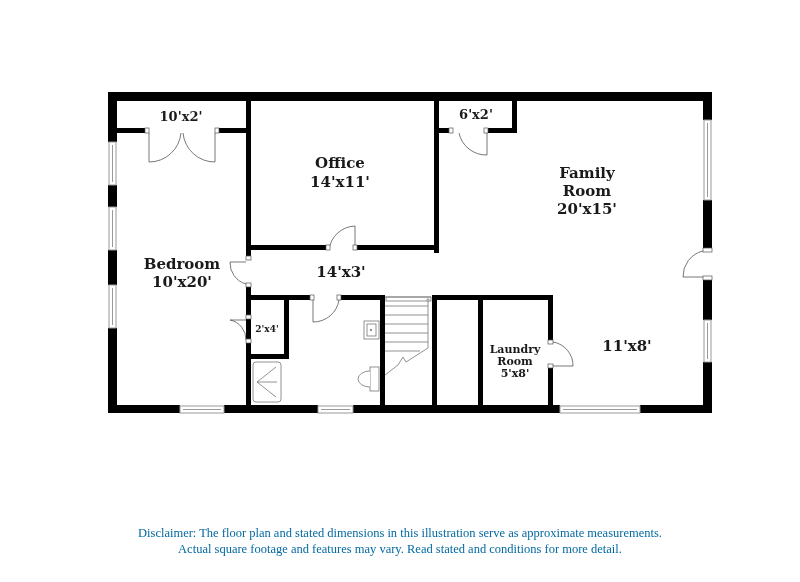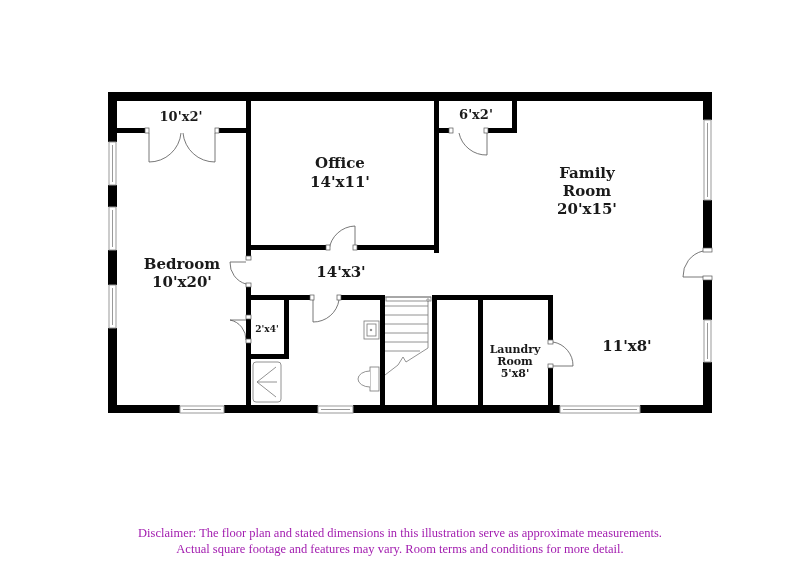--- a/index.html
+++ b/index.html
@@ -5,21 +5,21 @@
     html, body { margin: 0; padding: 0; background: #ffffff; }
     body { width: 800px; height: 582px; position: relative; overflow: hidden; font-family: "DejaVu Serif", serif; }
     #plan { position: absolute; left: 0; top: 0; width: 800px; height: 582px; }
     .lbl { font-family: "DejaVu Serif", serif; font-weight: bold; fill: #1a1a1a; text-anchor: middle; }
     .lbl-lg { font-size: 15px; }
     .lbl-md { font-size: 13px; }
     .lbl-sm { font-size: 11px; }
     .lbl-xs { font-size: 9px; }
     .disclaimer {
       position: absolute; left: 0; width: 800px; top: 525px;
-      text-align: center; font-family: "Liberation Serif", serif; font-size: 12.5px; color: #a21caf; line-height: 16px;
+      text-align: center; font-family: "Liberation Serif", serif; font-size: 12.5px; color: #0369a1; line-height: 16px;
     }
   </style>
 </head>
 <body>
 
 <svg id="plan" viewBox="0 0 800 582" xmlns="http://www.w3.org/2000/svg">
 
   <g fill="#000">
 
     <rect x="108" y="92" width="604" height="9"></rect>
@@ -215,14 +215,14 @@
     <text class="lbl lbl-sm" x="515" y="353">Laundry</text>
     <text class="lbl lbl-sm" x="515" y="365">Room</text>
     <text class="lbl lbl-sm" x="515" y="377">5'x8'</text>
 
     <text class="lbl lbl-lg" x="627" y="351">11'x8'</text>
   </g>
 </svg>
 
 <div class="disclaimer">
   <div>Disclaimer: The floor plan and stated dimensions in this illustration serve as approximate measurements.</div>
-  <div>Actual square footage and features may vary. Room terms and conditions for more detail.</div>
+  <div>Actual square footage and features may vary. Read stated and conditions for more detail.</div>
 </div>
 
 </body></html>

